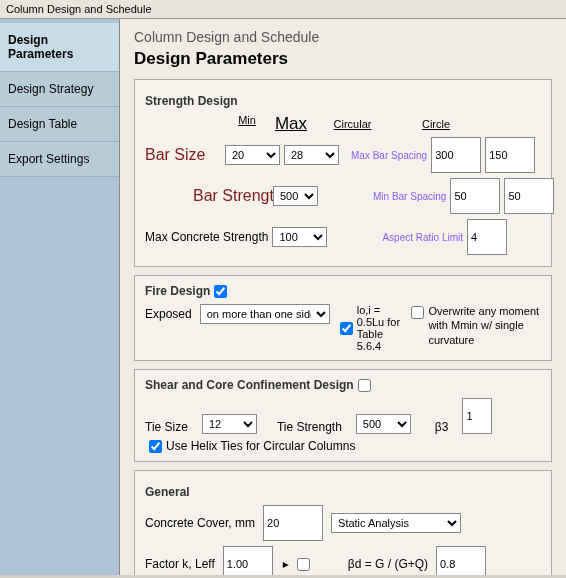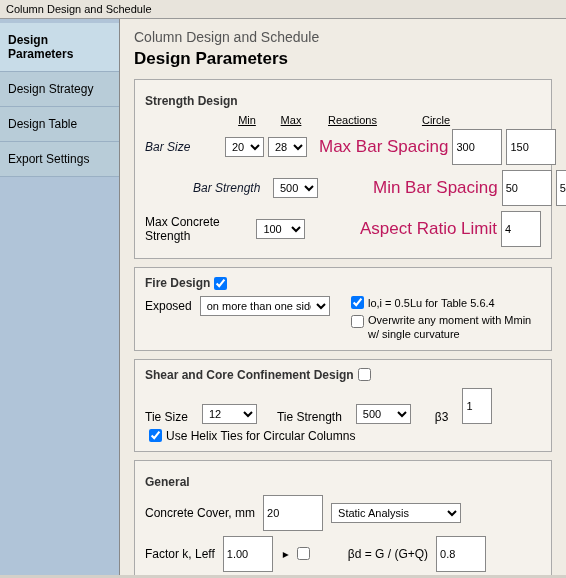--- a/index.html
+++ b/index.html
@@ -84,40 +84,39 @@
       padding: 1px 3px;
       border: 1px solid #888;
       background: white;
       height: 36px;
     }
     input[type="checkbox"] {
       margin: 0;
     }
     .field-label {
       min-width: 76px;
-      font-size: 12px;
-      color: #0f172a;
+      font-size: 16px;
+      color: #7f1d1d;
       white-space: nowrap;
-      font-style: italic;
     }
     .field-label-sm {
-      font-size: 17px;
-      color: #be185d;
+      font-size: 10px;
+      color: #8b5cf6;
       white-space: nowrap;
     }
     .input-w40 { width: 40px; }
     .input-w50 { width: 50px; }
     .input-w60 { width: 60px; }
     .input-w30 { width: 30px; }
     .select-w55 { width: 55px; }
     .select-w130 { width: 130px; }
     .fire-right {
       margin-left: 20px;
       display: flex;
-      flex-direction: column;
+      flex-direction: row;
       gap: 4px;
       justify-content: center;
     }
     .fire-row {
       display: flex;
       align-items: flex-start;
       gap: 10px;
     }
     .exposed-row {
       display: flex;
@@ -159,24 +158,24 @@
     <div class="content-title">Column Design and Schedule</div>
     <div class="content-subtitle">Design Parameters</div>
 
     <div class="section-box">
       <div class="section-label">Strength Design</div>
 
       <div style="display:flex; align-items:center; margin-bottom:3px;">
         <div style="width:82px;"></div>
         <div style="display:flex; gap:4px; width:90px;">
           <div style="width:40px; text-align:center; font-size:11px; text-decoration:underline;">Min</div>
-          <div style="width:40px; text-align:center; font-size:11px; text-decoration:underline;">Max</div>
+          <div style="width:40px; text-align:center; font-size:17px; text-decoration:underline;">Max</div>
         </div>
         <div style="margin-left:8px; display:flex; gap:36px;">
-          <div style="font-size:11px; text-decoration:underline; width:55px; text-align:center;">Reactions</div>
+          <div style="font-size:11px; text-decoration:underline; width:55px; text-align:center;">Circular</div>
           <div style="font-size:11px; text-decoration:underline; width:40px; text-align:center;">Circle</div>
         </div>
       </div>
 
       <div style="display:flex; align-items:center; margin-bottom:5px; gap:4px;">
         <div class="field-label">Bar Size</div>
         <select class="select-w55">
           <option>20</option><option>24</option><option>28</option>
         </select>
         <select class="select-w55">

